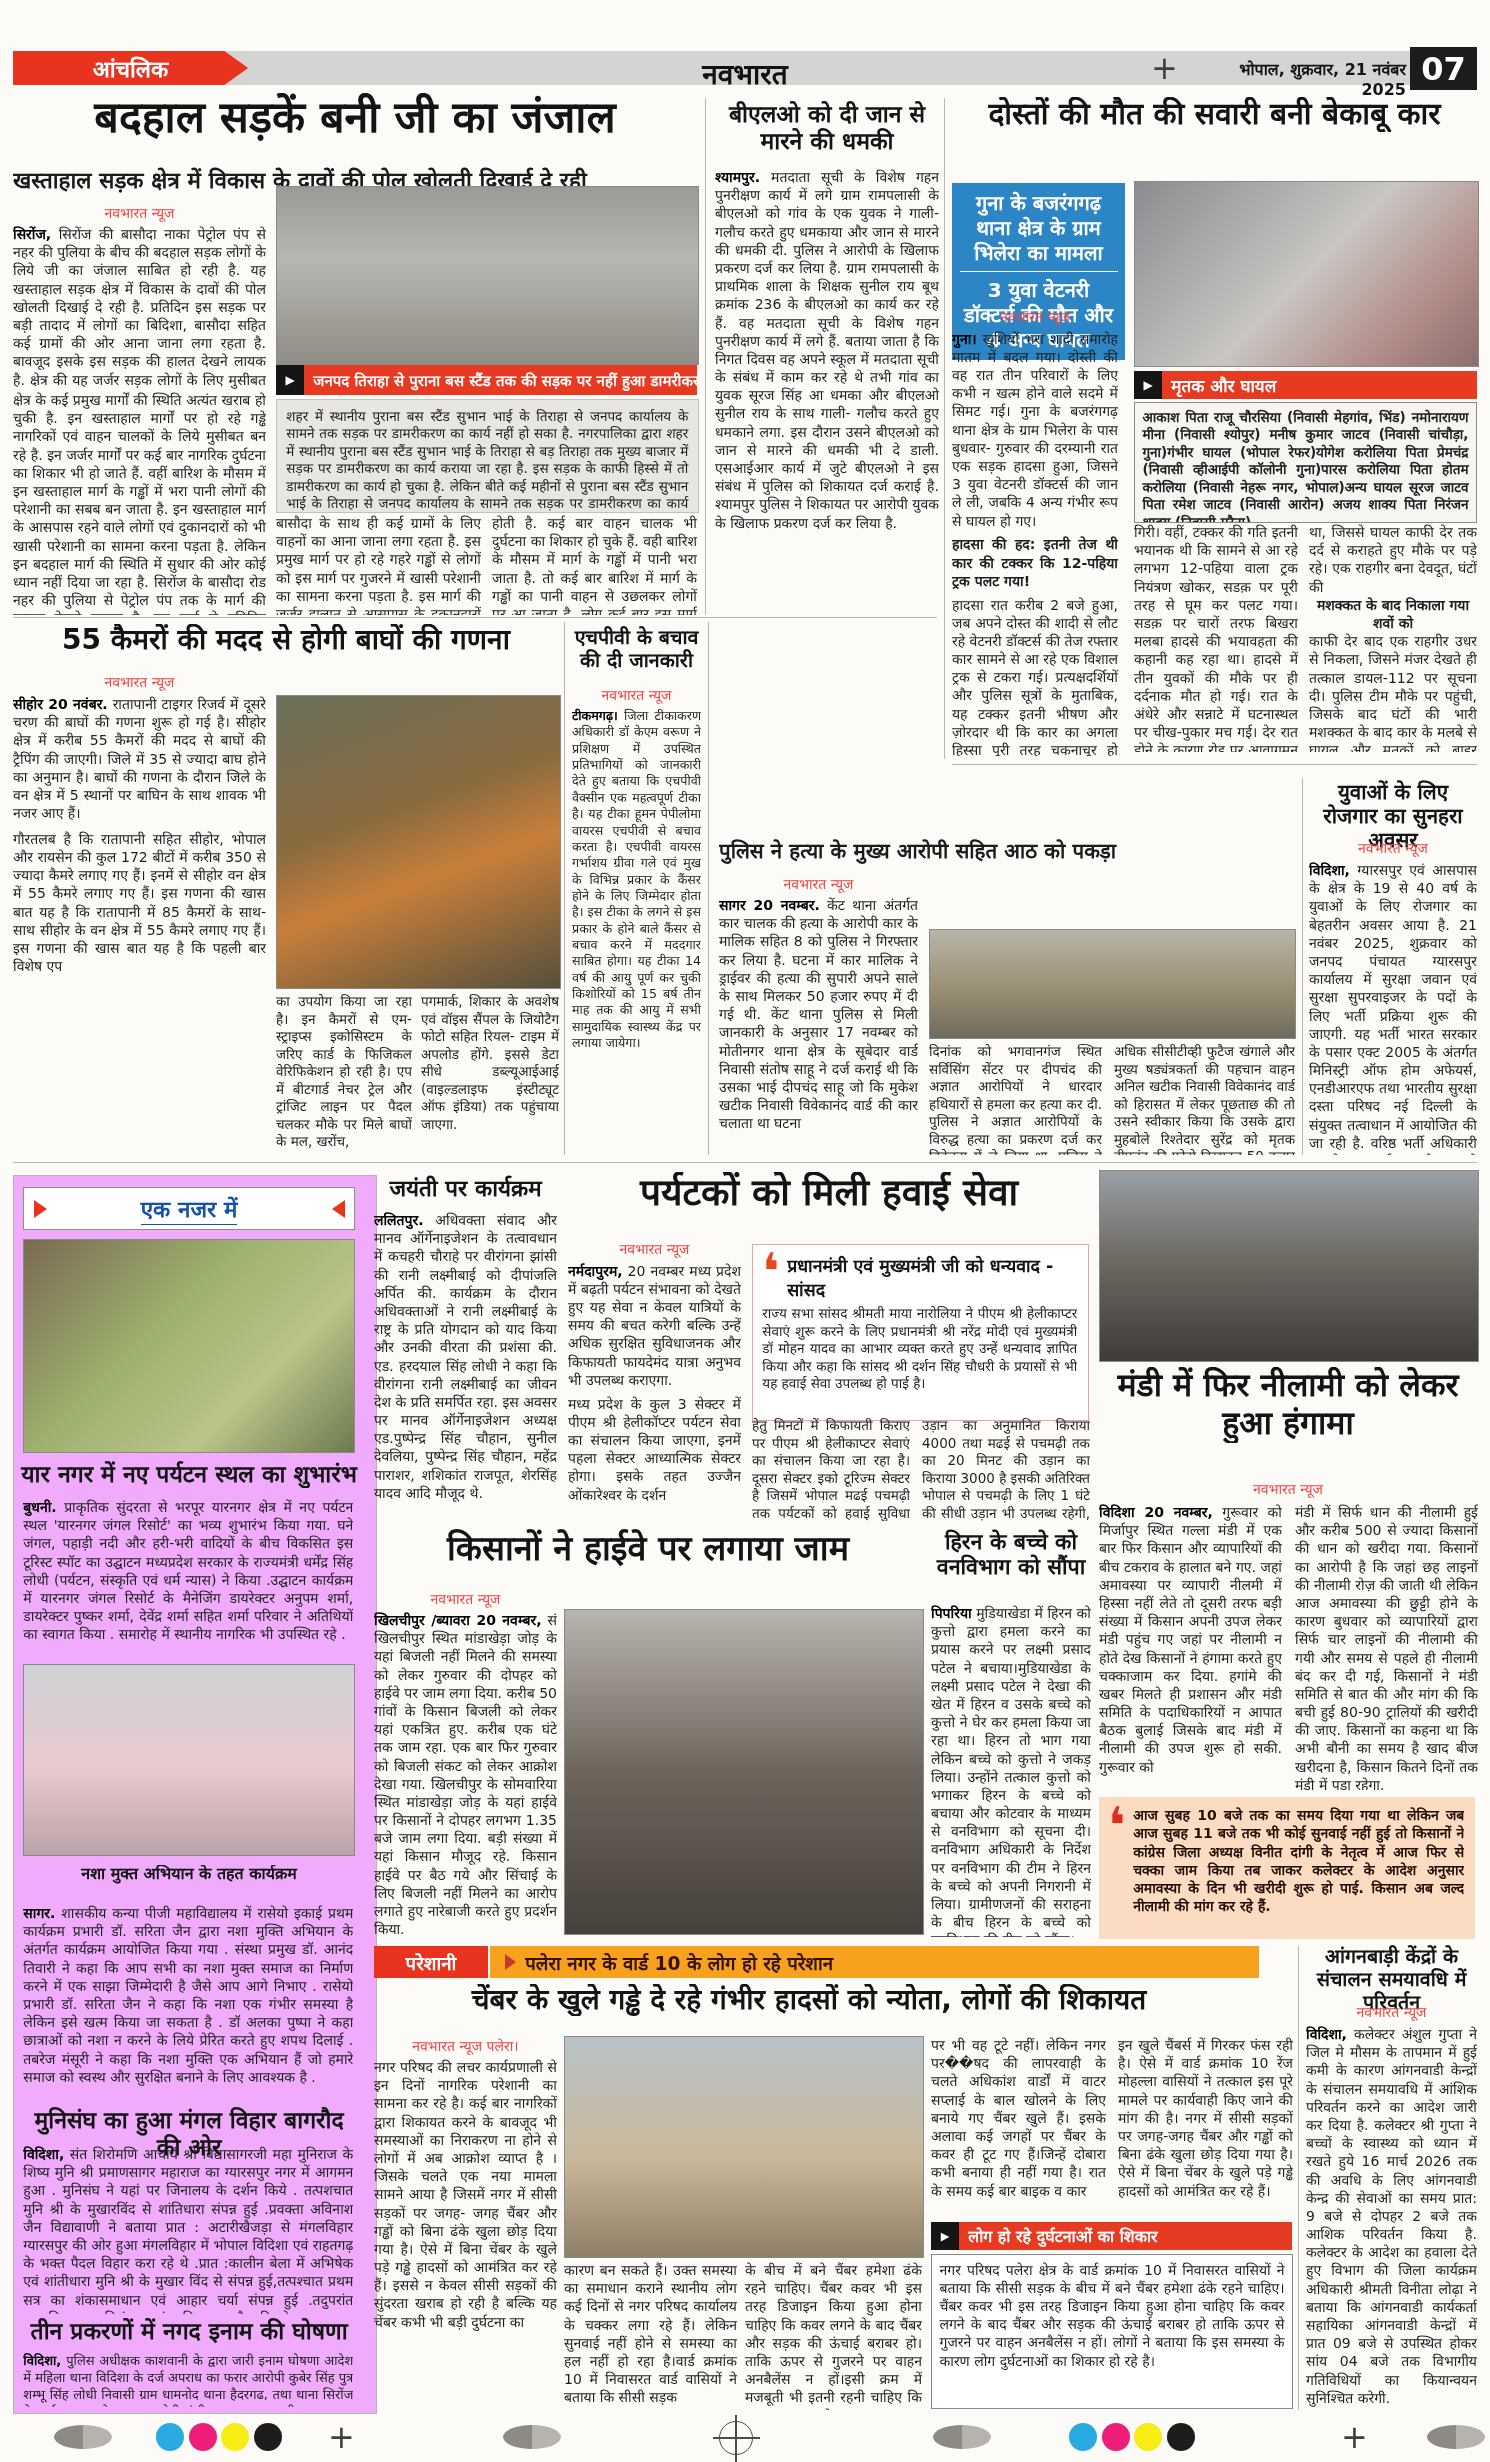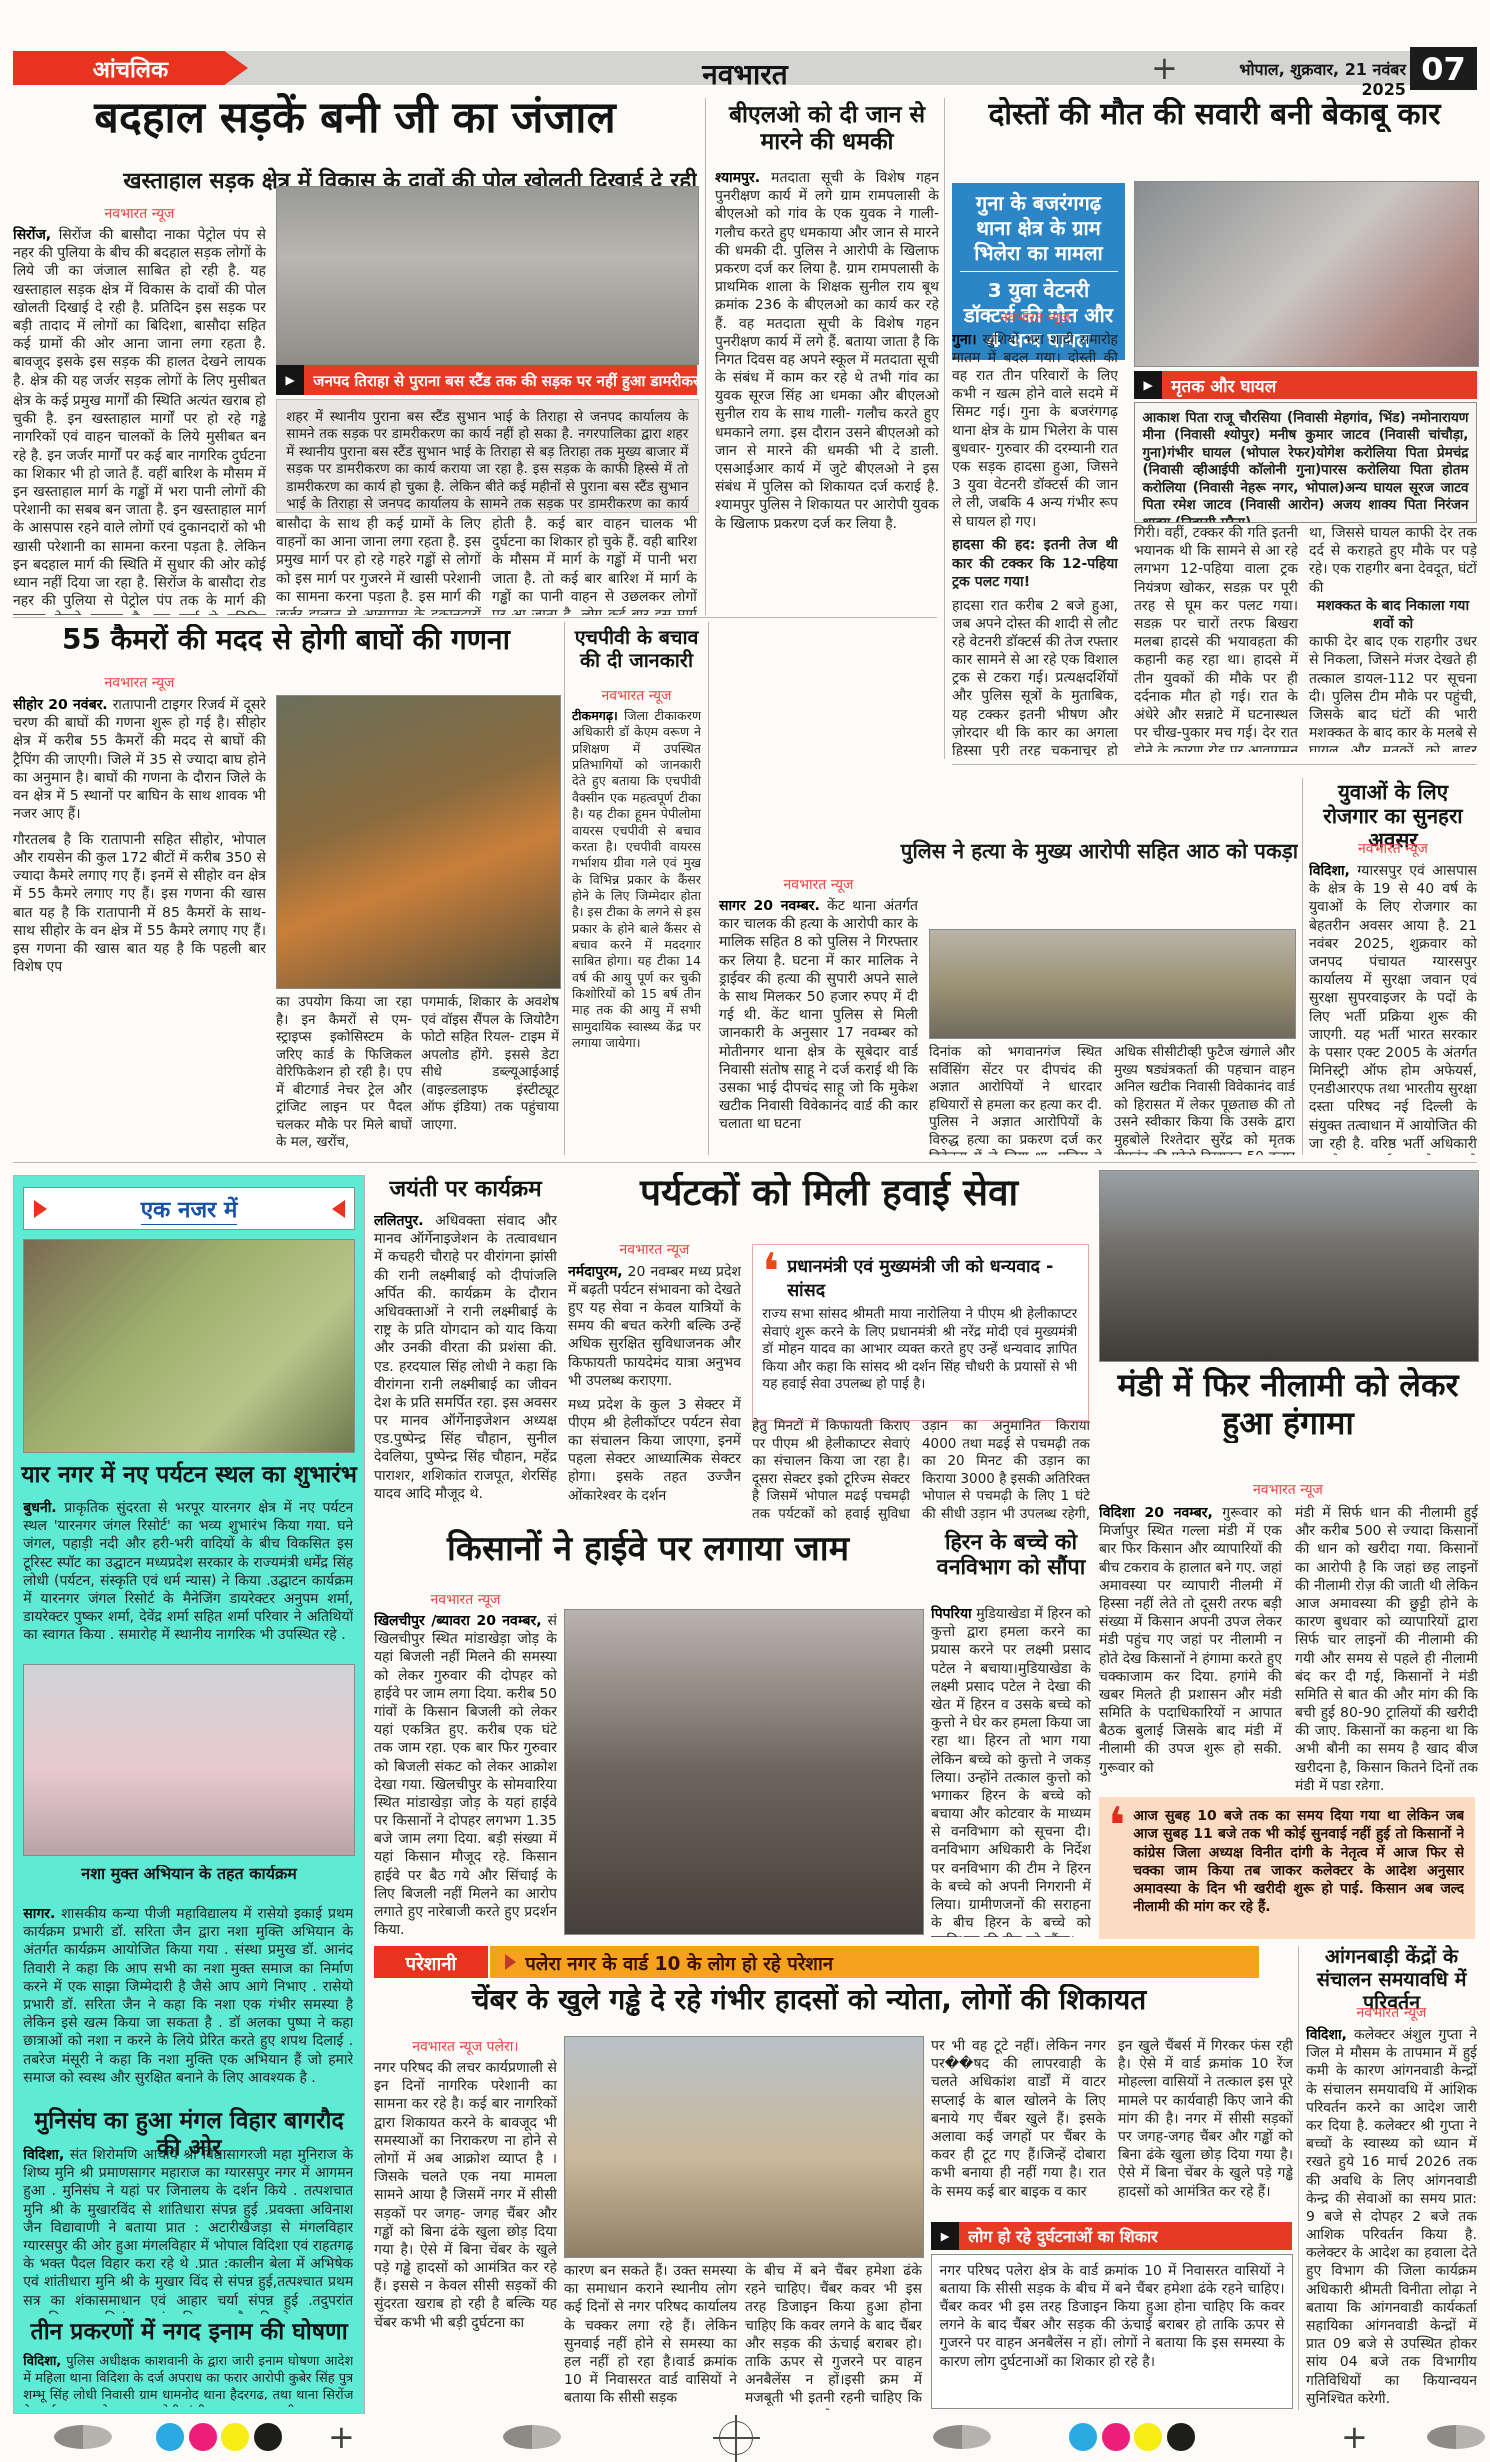--- a/index.html
+++ b/index.html
@@ -1,20 +1,20 @@
 <!DOCTYPE html>
 <html style="font-size:15px"><head>
 <meta charset="utf-8">
 <style>
   html,body{margin:0;padding:0;background:#888;}
   .page{position:relative;width:1490px;height:2462px;background:#fcfbf8;font-family:"DejaVu Sans","Liberation Sans",sans-serif;color:#222;overflow:hidden;margin:0 auto;}
   .abs{position:absolute;}
   .hl{font-weight:bold;color:#141414;text-align:center;white-space:nowrap;overflow:hidden;line-height:1.15;}
   .hlw{font-weight:bold;color:#141414;text-align:center;overflow:hidden;line-height:1.18;}
-  .sub{font-weight:bold;color:#1b1b1b;text-align:right;overflow:hidden;white-space:nowrap;}
+  .sub{font-weight:bold;color:#1b1b1b;text-align:left;overflow:hidden;white-space:nowrap;}
   .by{font-weight:normal;text-align:center;font-size:14px;color:#ef4444;}
   .body{font-size:14px;line-height:1.3;text-align:justify;color:#1f1f1f;overflow:hidden;}
   .body b{color:#000;}
   .photo{background:#bbb;border:0.9px solid #8a8a86;}
   .vrule{width:0.9px;background:#b9b7b2;}
   .hrule{height:0.9px;background:#b9b7b2;}
   .capstrip{display:flex;align-items:stretch;overflow:hidden;}
   .capstrip .tab{width:28px;background:#151515;display:flex;align-items:center;justify-content:center;color:#fff;flex:0 0 auto;}
   .capstrip .red{flex:1;background:#e63a22;color:#fff;font-weight:bold;display:flex;align-items:center;padding:0 9.3px;overflow:hidden;white-space:nowrap;}
   .graybox{background:#e8e6e1;border:0.9px solid #c2c0ba;padding:7.5px 9.3px;}
@@ -31,21 +31,21 @@
   .eknazar .t{color:#1553a8;font-weight:bold;font-size:22.4px;border-bottom:1.9px solid #1553a8;}
   .tri-r{width:0;height:0;border-top:9.3px solid transparent;border-bottom:9.3px solid transparent;border-left:13px solid #e8341f;}
   .tri-l{width:0;height:0;border-top:9.3px solid transparent;border-bottom:9.3px solid transparent;border-right:13px solid #e8341f;}
   .dot{width:28px;height:28px;border-radius:50%;display:inline-block;margin-right:4.7px;}
   .ellip{width:58px;height:24px;border-radius:50%;background:linear-gradient(90deg,#8d8a84 50%,#b6b3ad 50%);}
   .cross{width:32px;height:32px;border:1.9px solid #4a4a48;border-radius:50%;position:relative;}
   .cross:before,.cross:after{content:"";position:absolute;background:#4a4a48;}
   .cross:before{left:50%;top:-7.5px;width:1.9px;height:47px;margin-left:-0.9px;}
   .cross:after{top:50%;left:-7.5px;height:1.9px;width:47px;margin-top:-0.9px;}
   .plus{font-size:32px;color:#3f3f3d;font-weight:normal;line-height:1;}
-  .leftbox{background:#5eead4;border:0.9px solid #b5b4b0;}
+  .leftbox{background:#f0abfc;border:0.9px solid #b5b4b0;padding-left:12px;}
 </style>
 </head>
 <body>
 
 <div class="page">
 
   <div class="abs" style="left:13px;top:51px;width:1464px;height:34px;background:#d4d4d2;"></div>
   <div class="abs tagred" style="left:13px;top:51px;width:235px;height:34px;font-size:22.4px;clip-path:polygon(0 0,90% 0,100% 50%,90% 100%,0 100%);">
       <span>आंचलिक</span>
     </div>

